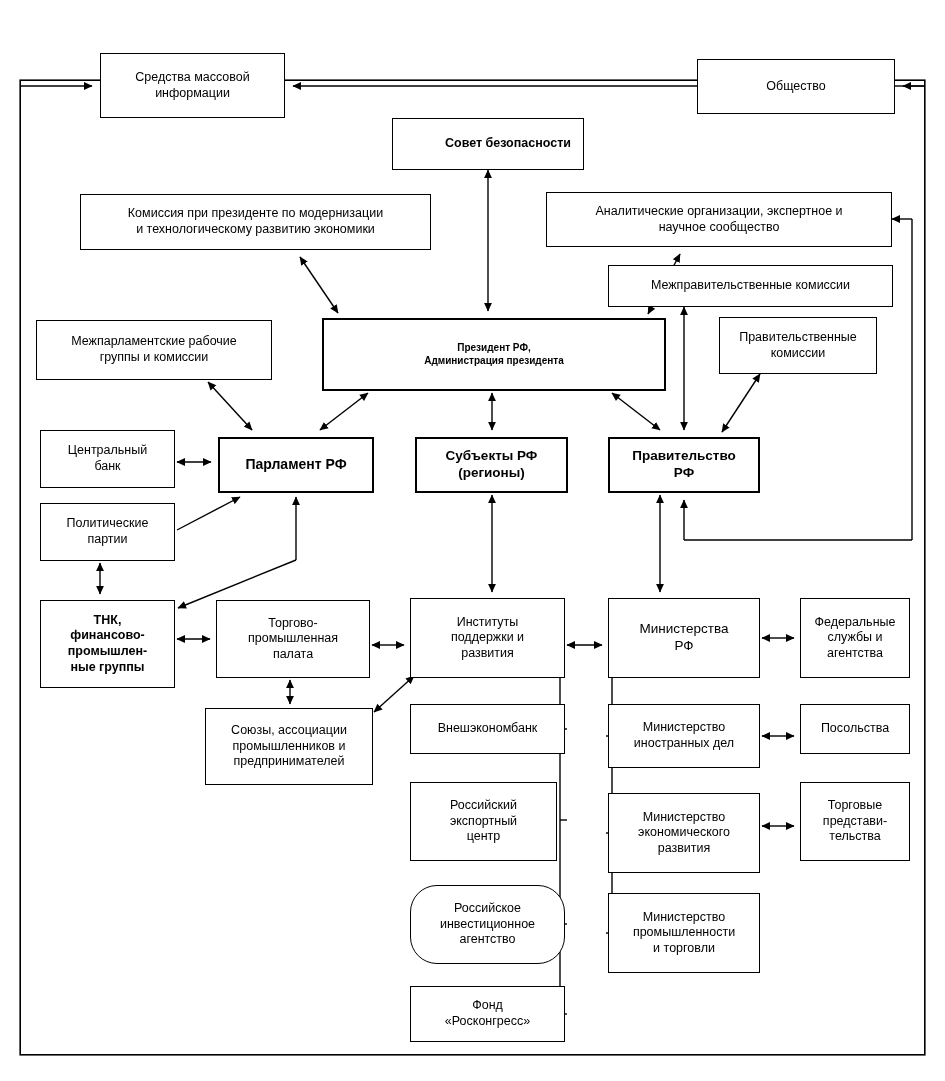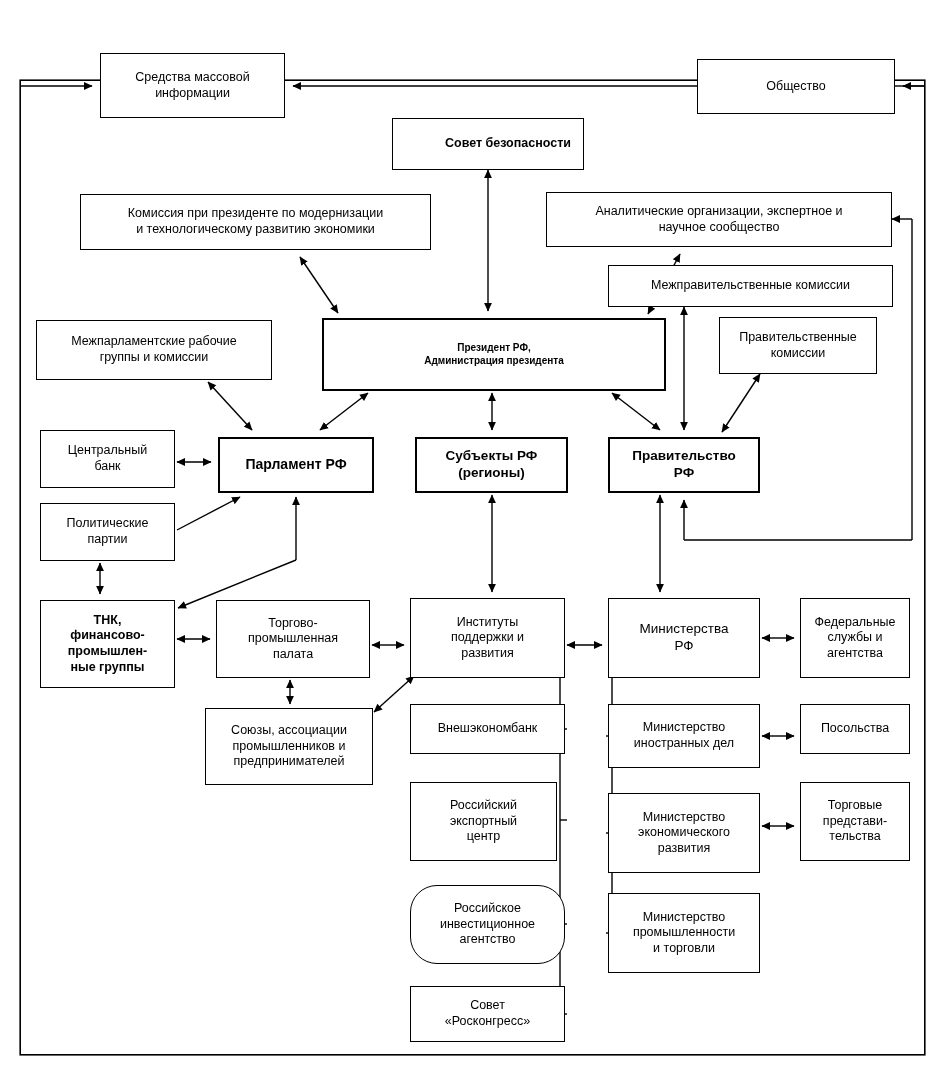--- a/index.html
+++ b/index.html
@@ -292,17 +292,17 @@
 агентство</span>
     </div>
 
   <div class="node" style="left:608px;top:893px;width:152px;height:80px;">
       <span>Министерство
 промышленности
 и торговли</span>
     </div>
 
   <div class="node" style="left:410px;top:986px;width:155px;height:56px;">
-      <span>Совет
+      <span>Фонд
 «Росконгресс»</span>
     </div>
 
 </div>
 
 </body></html>

